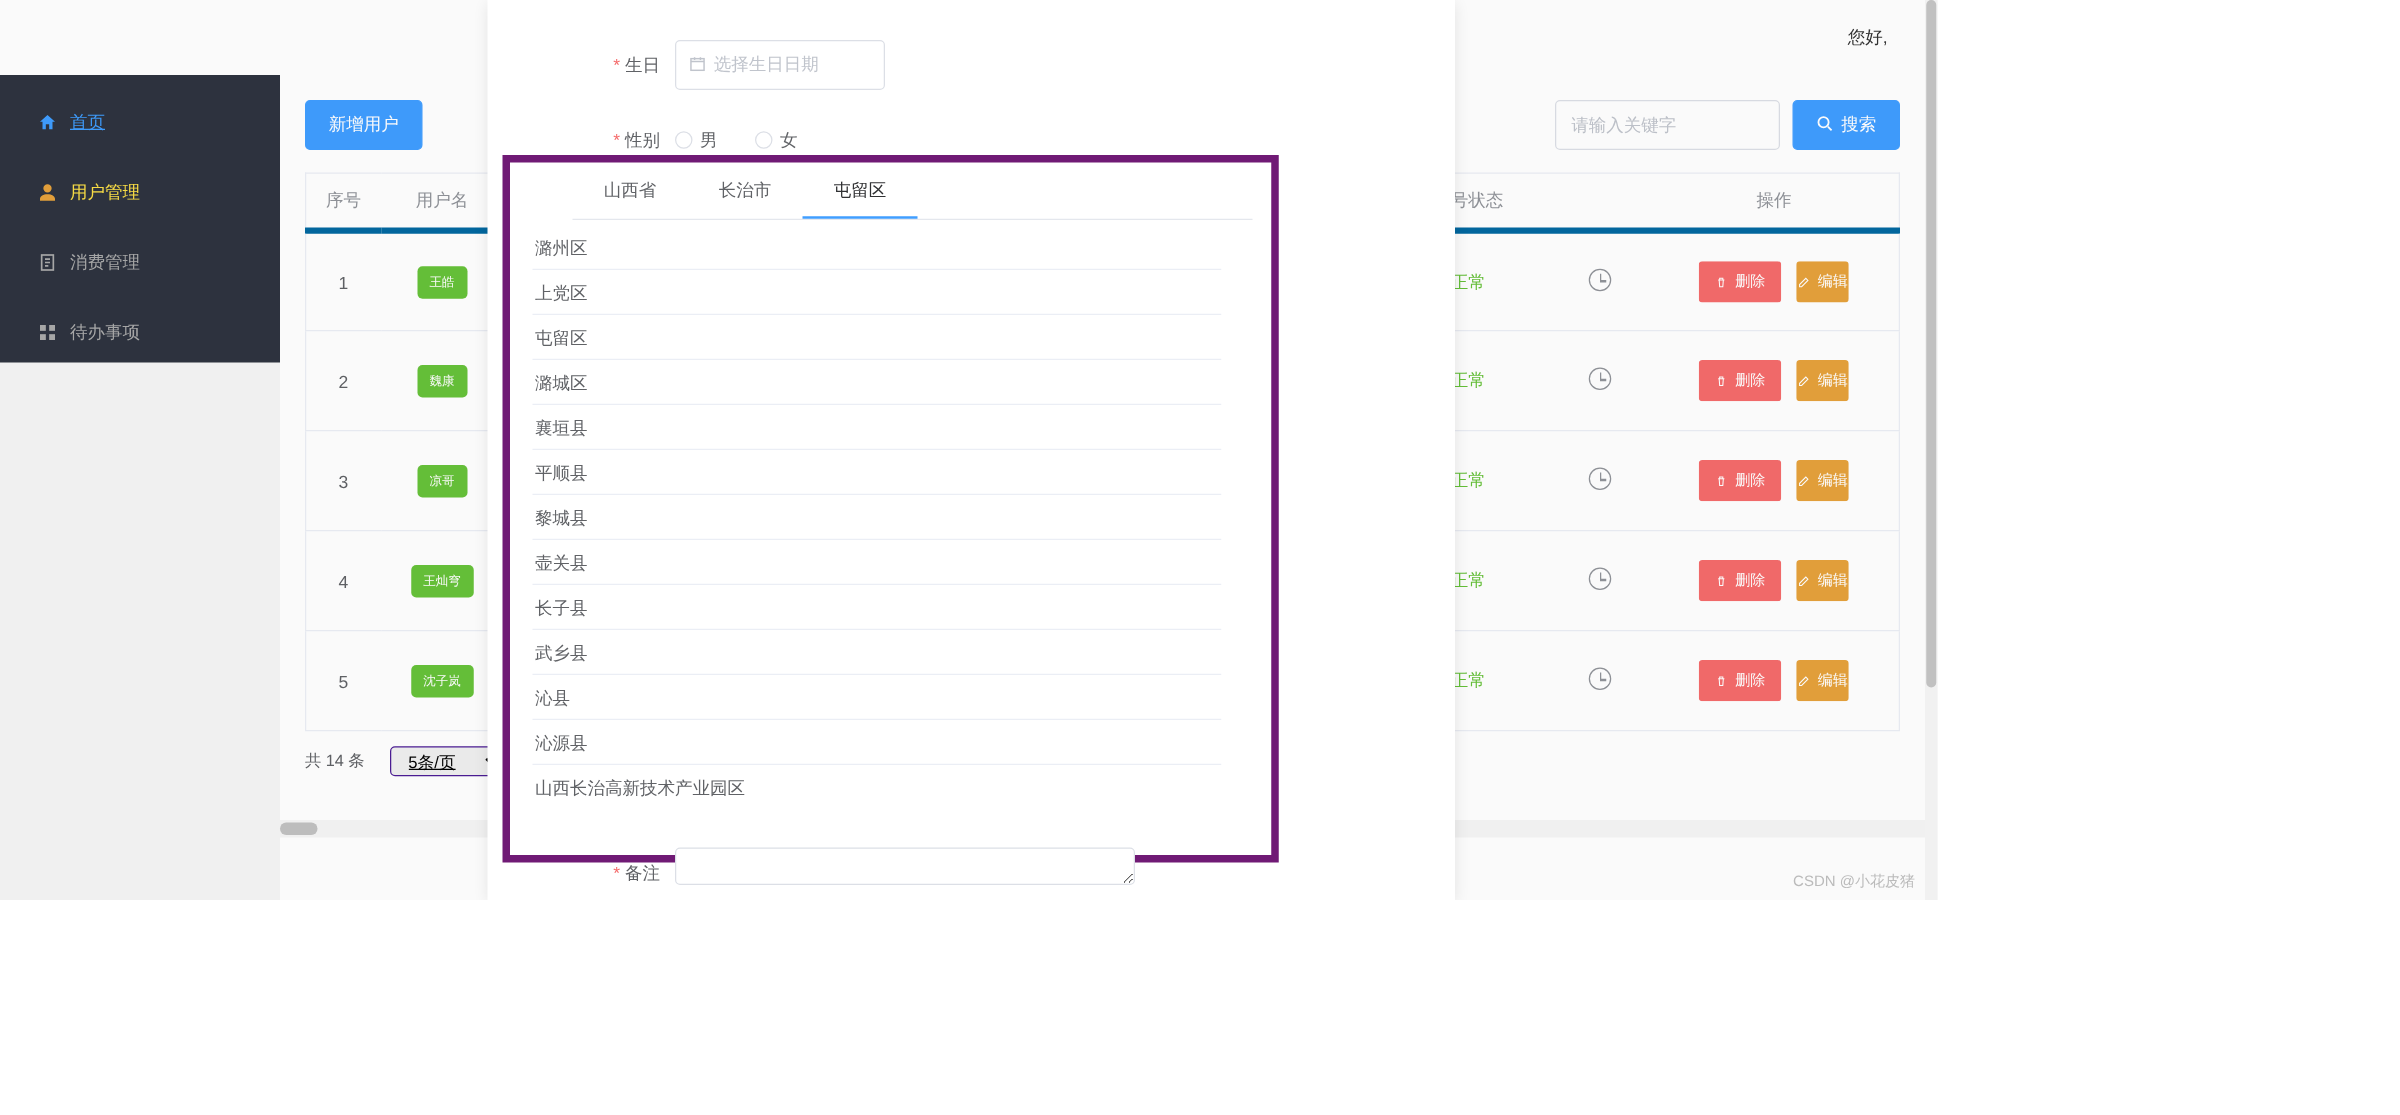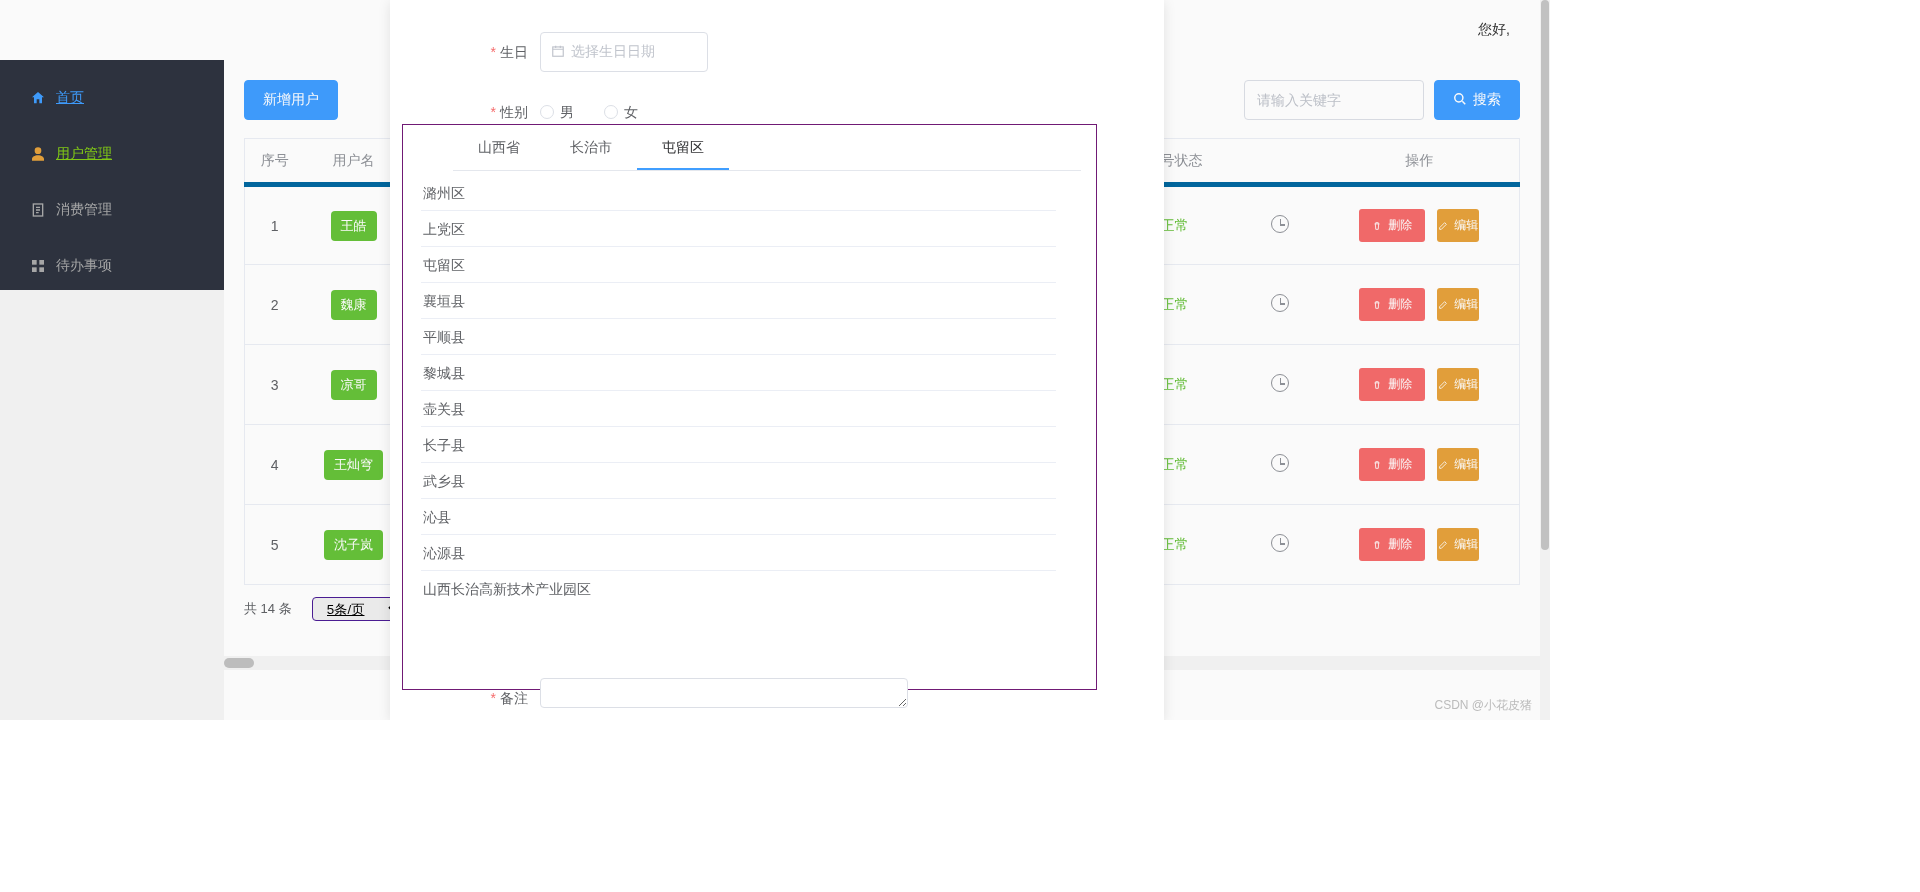--- a/index.html
+++ b/index.html
@@ -7,39 +7,39 @@
 .viewport { width: 1550px; height: 720px; position: relative; background: #f5f5f5; }
 
 
 .header { position: absolute; top: 0; left: 0; right: 10px; height: 60px; background: #fff; display: flex; justify-content: flex-end; align-items: center; padding-right: 30px; color: #333; }
 
 
 .sidebar { position: absolute; top: 60px; left: 0; width: 258px; height: 230px; background: #2e3440; color: #aaa; padding-top: 10px; }
 .sidebar-item { display: flex; align-items: center; padding: 0 30px; height: 56px; cursor: pointer; gap: 10px; }
 .sidebar-item .icon { width: 16px; height: 16px; display: inline-flex; align-items: center; justify-content: center; }
 .sidebar-item.link { color: #409eff; text-decoration: underline; }
-.sidebar-item.active { color: #84cc16; text-decoration: underline; }
+.sidebar-item.active { color: #fde047; }
 .sidebar-item.active .icon { color: #e6a23c; }
 
 
 .main { position: absolute; top: 60px; left: 224px; right: 10px; bottom: 0; background: #fff; padding: 20px; }
 .toolbar { display: flex; justify-content: space-between; align-items: center; margin-bottom: 18px; }
 .btn { display: inline-flex; align-items: center; justify-content: center; padding: 10px 18px; border-radius: 4px; cursor: pointer; font-size: 14px; border: 1px solid transparent; gap: 6px; }
 .btn-primary { background: #409eff; color: #fff; border-color: #409eff; }
 .btn-danger-sm { background: #f56c6c; color: #fff; padding: 7px 12px; font-size: 12px; border-radius: 3px; }
 .btn-warning-sm { background: #e6a23c; color: #fff; padding: 7px 0; font-size: 12px; border-radius: 3px; }
 .search-group { display: flex; gap: 10px; }
 .search-input { width: 180px; height: 40px; border: 1px solid #dcdfe6; border-radius: 4px; padding: 0 12px; font-size: 14px; color: #606266; }
 .search-input::placeholder { color: #c0c4cc; }
 
 
 .table { width: 100%; border: 1px solid #ebeef5; border-collapse: collapse; }
 .table th, .table td { padding: 0 10px; height: 80px; border-bottom: 1px solid #ebeef5; text-align: center; }
 .table th { height: 46px; background: #fff; color: #909399; font-weight: 500; border-bottom: 5px solid #0369a1; }
-.tag-green { display: inline-block; background: #67c23a; color: #fff; padding: 6px 10px; border-radius: 4px; font-size: 13px; }
+.tag-green { display: inline-block; background: #67c23a; color: #fff; padding: 6px 10px; border-radius: 4px; font-size: 10px; }
 .status-normal { color: #67c23a; }
 .icon-clock { display: inline-flex; width: 18px; height: 18px; border: 1.5px solid #909399; border-radius: 50%; position: relative; }
 .icon-clock::after { content:''; position:absolute; top:3px; left:8px; width:1.5px; height:6px; background:#909399; }
 .icon-clock::before { content:''; position:absolute; top:8px; left:8px; width:5px; height:1.5px; background:#909399; }
 .action-cell { display: flex; gap: 12px; justify-content: center; }
 
 
 .pager { margin-top: 12px; display: flex; align-items: center; gap: 20px; color: #606266; font-size: 13px; }
 .pager select { height: 24px; border: 1px solid #4c1d95; border-radius: 4px; padding: 0 20px 0 10px; text-decoration: underline; }
 
@@ -52,21 +52,21 @@
 .modal { position: absolute; top: 0; left: 390px; width: 774px; height: 720px; background: #fff; box-shadow: 0 2px 12px rgba(0,0,0,0.1); padding-top: 22px; }
 .form-row { display: flex; align-items: flex-start; padding: 10px 0; }
 .form-label { width: 150px; text-align: right; padding-right: 12px; line-height: 40px; color: #606266; }
 .form-label .req { color: #f56c6c; margin-right: 4px; }
 .el-input { width: 168px; height: 40px; border: 1px solid #dcdfe6; border-radius: 4px; display: flex; align-items: center; padding: 0 10px; color: #c0c4cc; gap: 6px; }
 .radio-row { display: flex; gap: 30px; line-height: 40px; }
 .radio { display: flex; align-items: center; gap: 6px; }
 .radio-circle { width: 14px; height: 14px; border: 1px solid #dcdfe6; border-radius: 50%; }
 
 
-.region-box { position: absolute; top: 124px; left: 12px; width: 695px; height: 566px; border: 1px solid #701a75; background: #fff; }
+.region-box { position: absolute; top: 124px; left: 12px; width: 621px; height: 566px; border: 6px solid #701a75; background: #fff; }
 .region-tabs { display: flex; border-bottom: 1px solid #e4e7ed; height: 46px; margin: 0 15px 0 50px; }
 .region-tab { padding: 0 25px; line-height: 44px; cursor: pointer; color: #606266; }
 .region-tab.active { border-bottom: 2px solid #409eff; color: #303133; }
 .region-list { margin: 4px 40px 0 18px; }
 .region-item { height: 36px; line-height: 36px; border-bottom: 1px solid #ebeef5; color: #606266; cursor: pointer; padding-left: 2px; }
 .region-item:last-child { border-bottom: none; }
 
 
 .remark-row { position: absolute; bottom: 2px; left: 0; right: 0; display: flex; }
 .textarea { width: 368px; height: 30px; border: 1px solid #dcdfe6; border-radius: 4px; padding: 6px 10px; resize: both; }
@@ -290,20 +290,21 @@
     <div class="region-box">
       <div class="region-tabs">
         <div class="region-tab">山西省</div>
         <div class="region-tab">长治市</div>
         <div class="region-tab active">屯留区</div>
       </div>
       <div class="region-list" id="region-list">
           <div class="region-item">潞州区</div>
           <div class="region-item">上党区</div>
           <div class="region-item">屯留区</div>
+          <div class="region-item">潞城区</div>
           <div class="region-item">襄垣县</div>
           <div class="region-item">平顺县</div>
           <div class="region-item">黎城县</div>
           <div class="region-item">壶关县</div>
           <div class="region-item">长子县</div>
           <div class="region-item">武乡县</div>
           <div class="region-item">沁县</div>
           <div class="region-item">沁源县</div>
           <div class="region-item">山西长治高新技术产业园区</div>
         </div>

